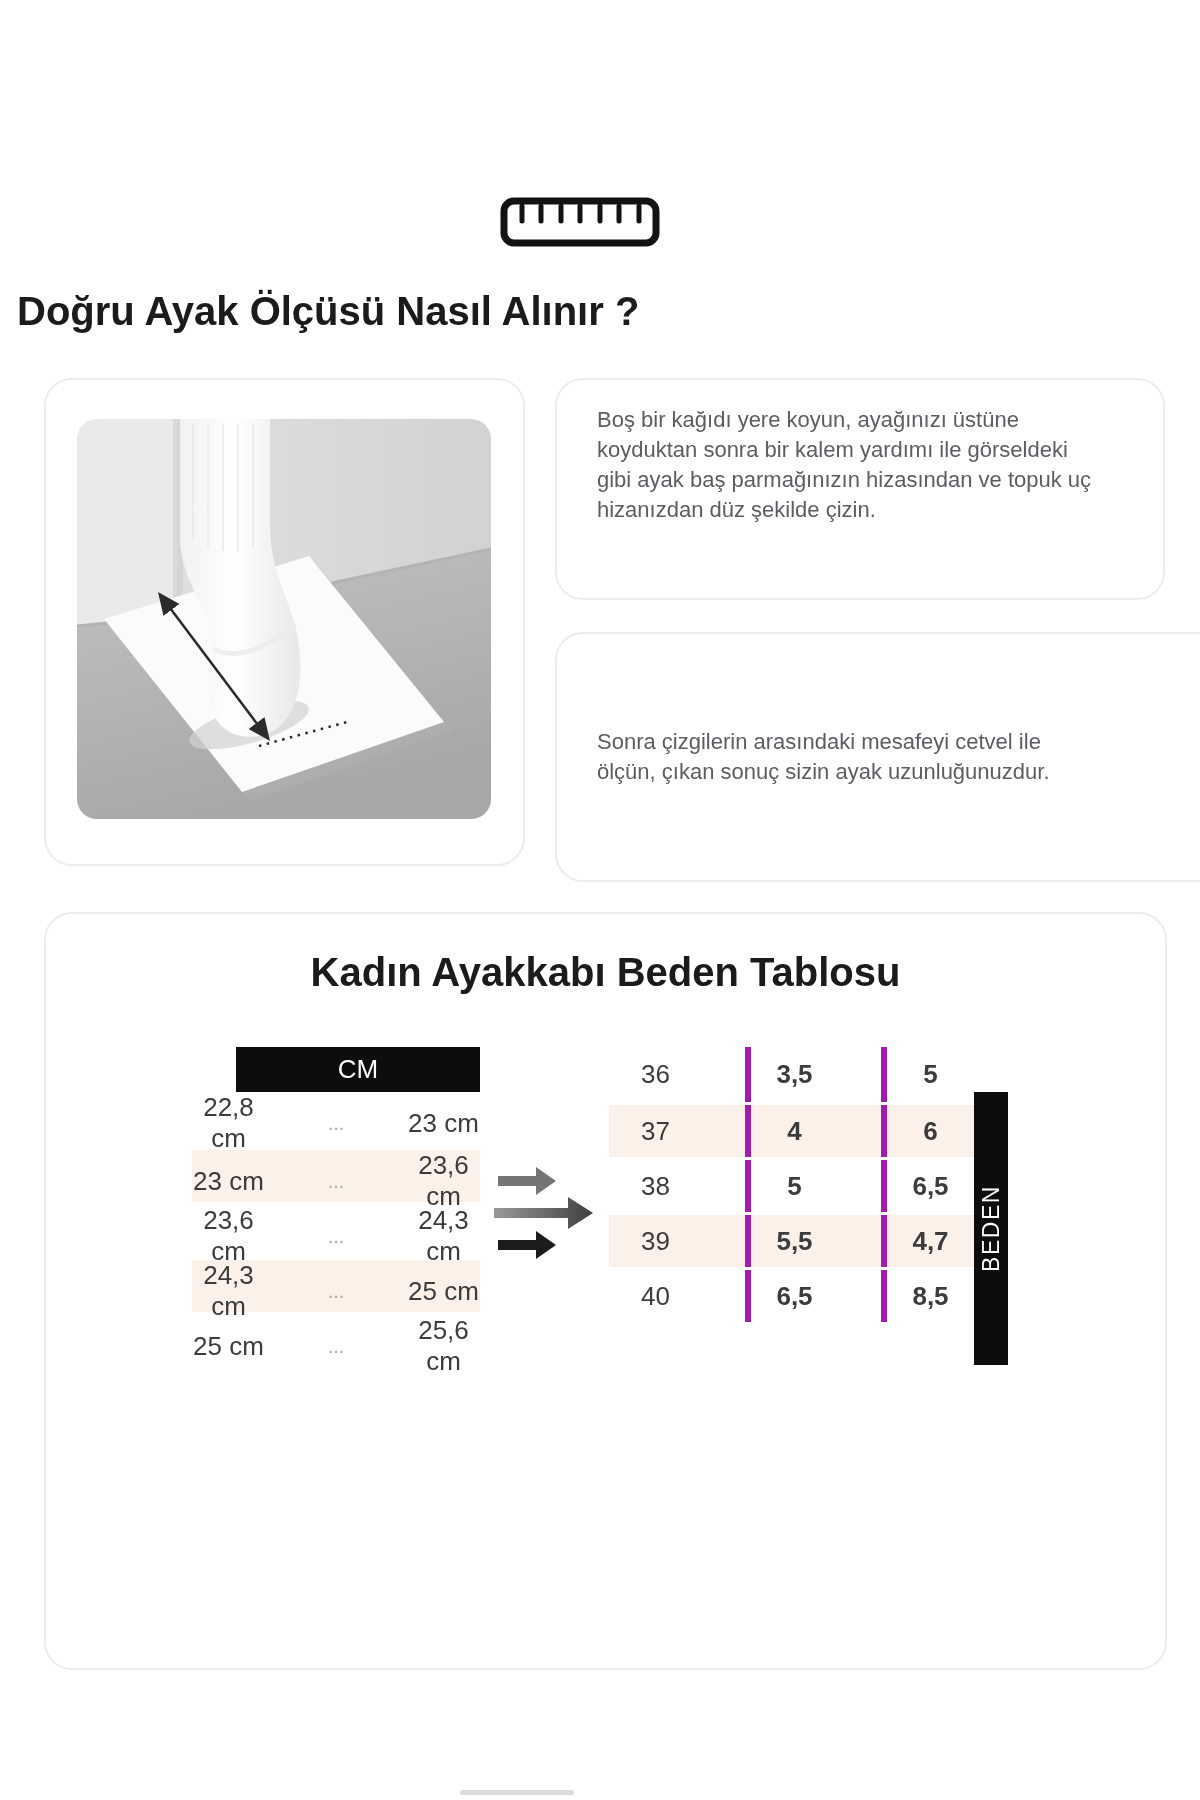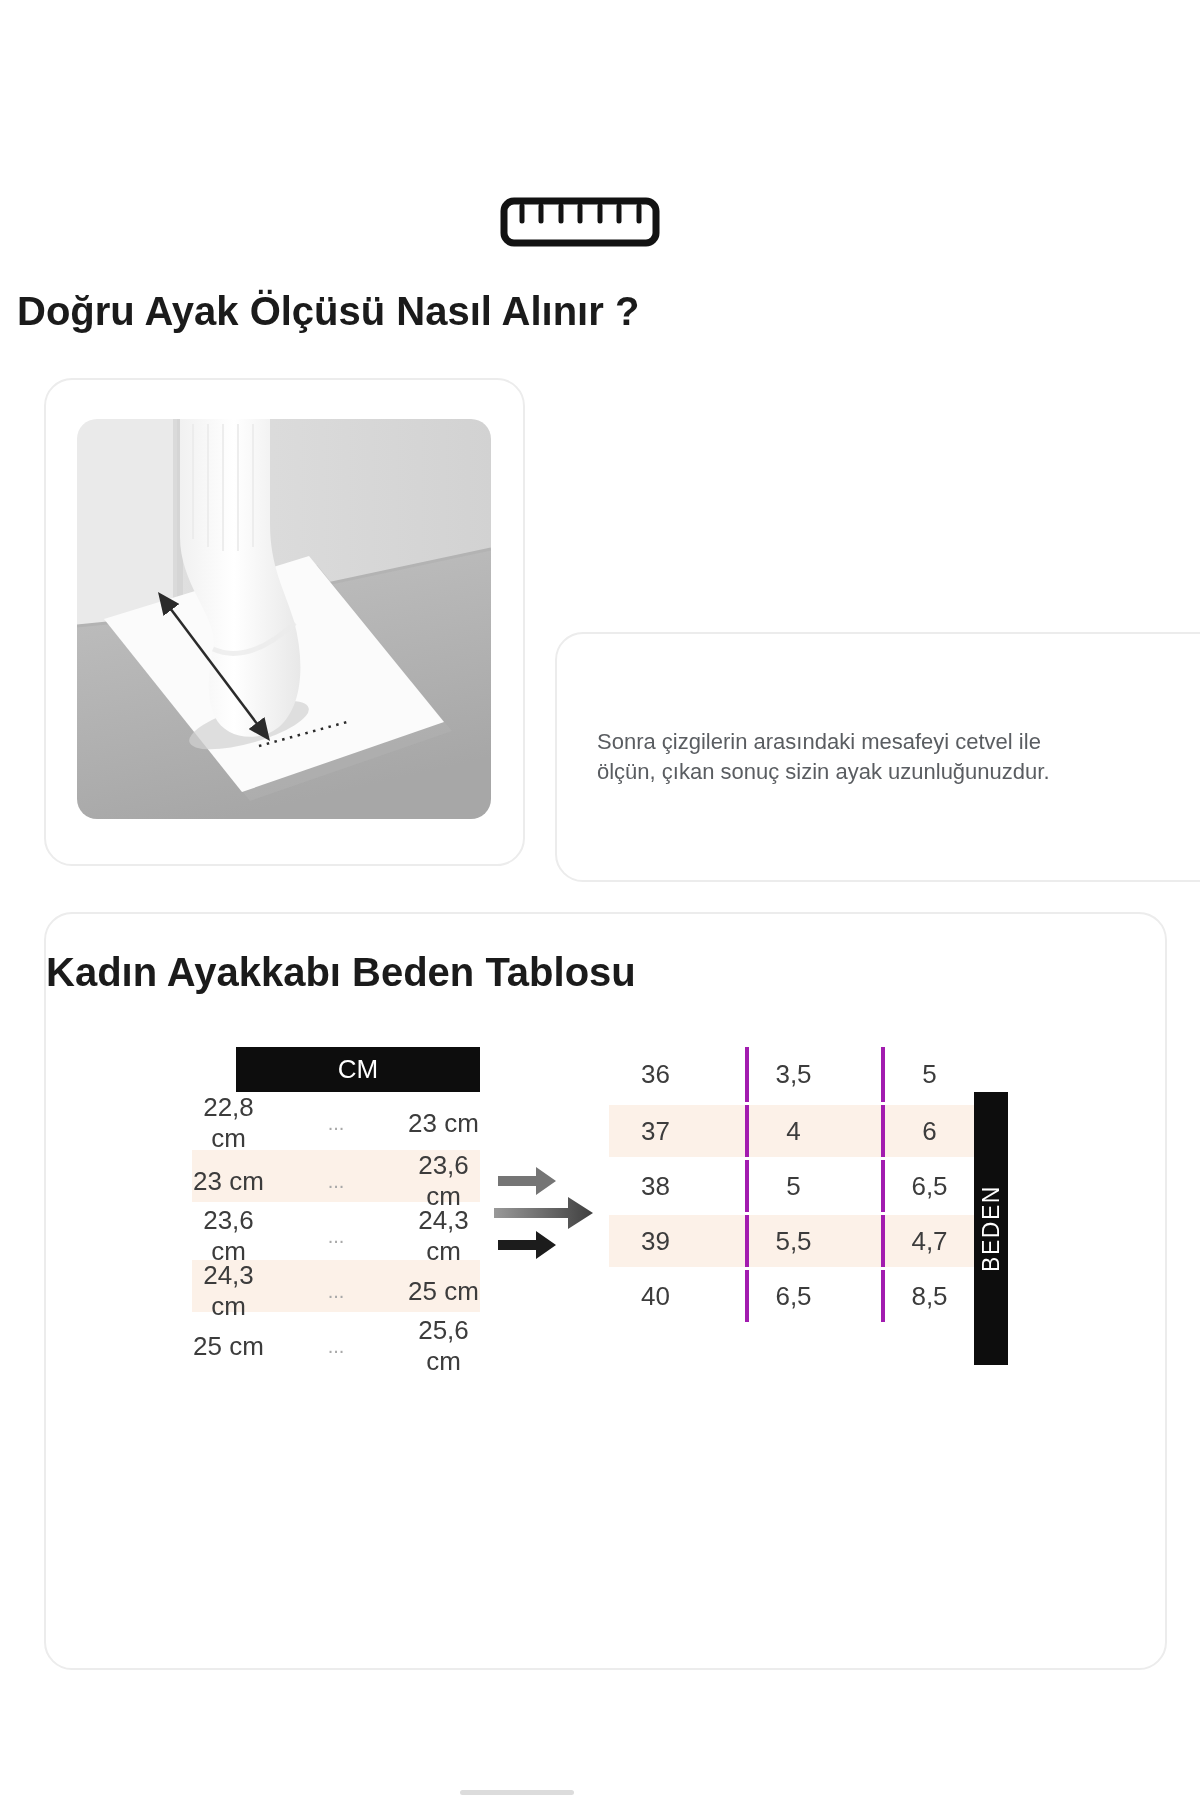--- a/index.html
+++ b/index.html
@@ -15,37 +15,37 @@
   .photo-card{left:44px;top:378px;width:481px;height:488px;}
   .photo{position:absolute;left:31px;top:39px;width:414px;height:400px;border-radius:20px;
          overflow:hidden;}
   .info-card-1{left:555px;top:378px;width:610px;height:222px;}
   .info-card-2{left:555px;top:632px;width:700px;height:250px;display:flex;align-items:center;}
   .info-text{font-size:22px;line-height:30px;color:var(--body-text,#5a5d61);}
   .info-card-1 .info-text{margin:25px 0 0 40px;width:500px;}
   .info-card-2 .info-text{margin-left:40px;width:470px;}
   
   .table-card{left:44px;top:912px;width:1123px;height:758px;}
-  .section-title{position:absolute;left:0;top:36px;width:100%;text-align:left;
+  .section-title{position:absolute;left:0;top:36px;width:100%;text-align:center;
                  font-size:40px;font-weight:bold;color:var(--title-text,#1b1b1b);}
   .tbl{position:absolute;top:133px;}
   .cm-table{left:146px;width:288px;}
   .size-table{left:563px;width:365px;}
   .t-header{height:45px;background:var(--table-header-bg,#0d0d0d);color:var(--table-header-text,#fff);
             font-size:26px;display:grid;align-items:center;text-align:center;margin-left:44px;}
   .cm-table .t-header{grid-template-columns:1fr;}
   .size-table .t-header{grid-template-columns:1fr 1fr 1fr;}
   .t-row{height:55px;box-sizing:border-box;display:grid;align-items:center;text-align:center;
          font-size:26px;color:var(--cell-text,#3c3c3c);background:#fff;gap:43px;}
   .t-row + .t-row{border-top:3px solid #ffffff;}
   .t-row.alt{background:var(--row-alt-bg,#fcf1e8);}
   .cm-table .t-row{grid-template-columns:1fr 56px 1fr;}
   .size-table .t-row{grid-template-columns:1fr 1fr 1fr;}
-  .size-table .t-row span + span{border-left:4px solid #a21caf;height:100%;
-        display:flex;align-items:center;justify-content:center;box-sizing:border-box;}
+  .size-table .t-row span + span{border-left:6px solid #a21caf;height:100%;
+        display:flex;align-items:center;justify-content:center;box-sizing:border-box;font-weight:bold;}
   .dots{font-size:20px;color:#a8a8a8;}
   .arrows-wrap{position:absolute;left:446px;top:248px;width:112px;height:100px;}
   .beden-bar{position:absolute;left:928px;top:178px;width:34px;height:273px;
              background:var(--table-header-bg,#0d0d0d);display:flex;align-items:center;
              justify-content:center;}
   .beden-bar span{transform:rotate(-90deg);white-space:nowrap;color:#fff;font-size:23px;
                   letter-spacing:1.5px;}
   
   .bottom-indicator{position:absolute;left:460px;top:1790px;width:114px;height:5px;
                     border-radius:3px;background:#dcdcdc;}
@@ -117,20 +117,23 @@
         </g>
         <path d="M136,230 Q172,246 218,204" stroke="#ebebeb" stroke-width="5" fill="none" opacity="0.8"></path>
 
         <line x1="84" y1="177" x2="190" y2="318" stroke="#2b2b2b" stroke-width="2.5" marker-start="url(#ah)" marker-end="url(#ah)"></line>
 
         <line x1="182" y1="327" x2="270" y2="303" stroke="#2b2b2b" stroke-width="2.5" stroke-dasharray="2.5 5.5"></line>
       </svg>
     </div>
   </div>
 
+  <div class="card info-card-1">
+    <div class="info-text">Boş bir kağıdı yere koyun, ayağınızı üstüne koyduktan sonra bir kalem yardımı ile görseldeki gibi ayak baş parmağınızın hizasından ve topuk uç hizanızdan düz şekilde çizin.</div>
+  </div>
   <div class="card info-card-2">
     <div class="info-text">Sonra çizgilerin arasındaki mesafeyi cetvel ile ölçün, çıkan sonuç sizin ayak uzunluğunuzdur.</div>
   </div>
 
   <div class="card table-card">
     <div class="section-title">Kadın Ayakkabı Beden Tablosu</div>
 
     <div class="tbl cm-table">
       <div class="t-header">
         <span>CM</span>

